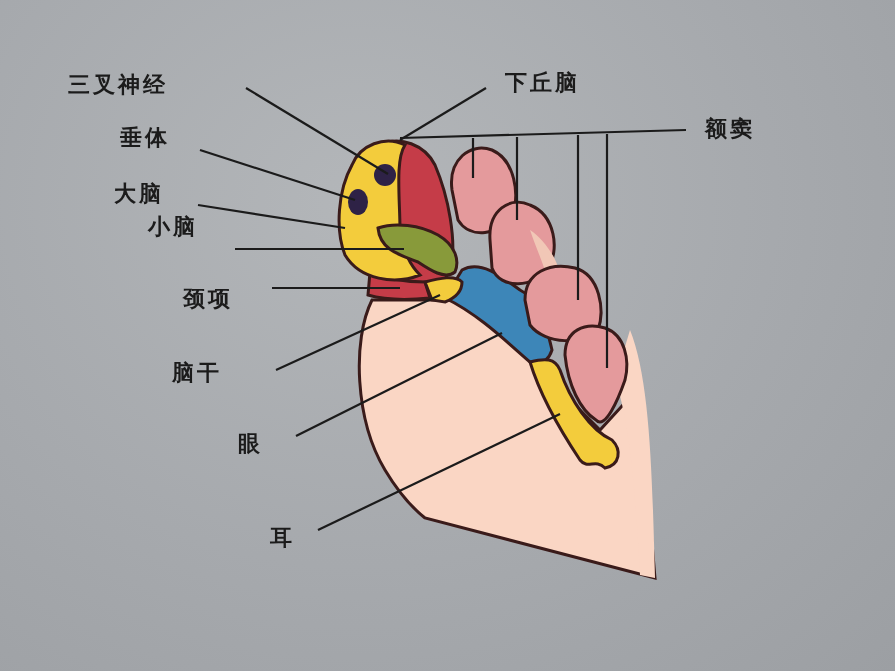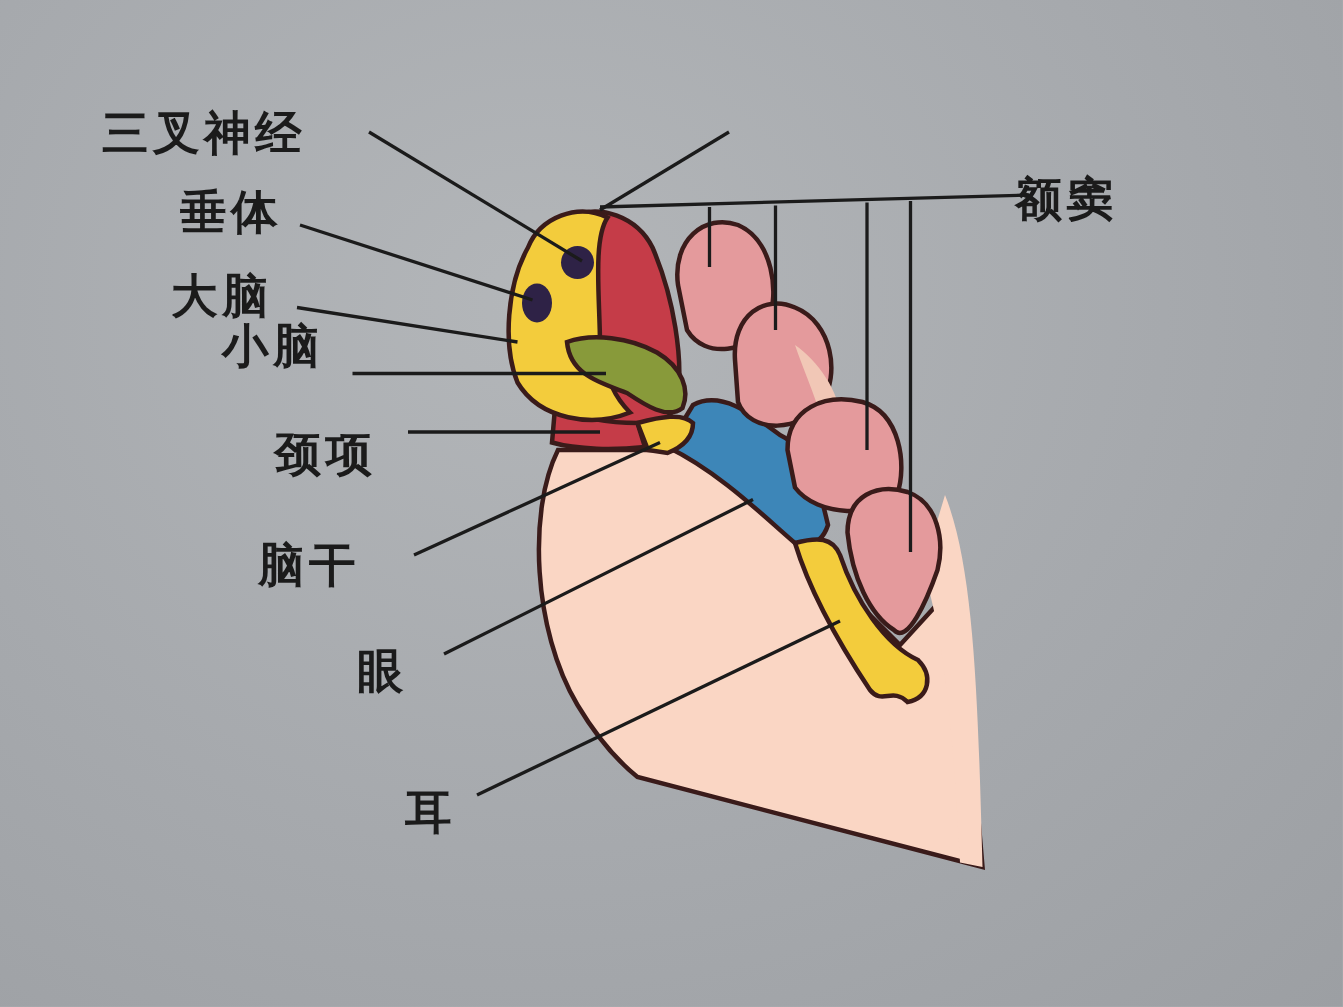--- a/index.html
+++ b/index.html
@@ -1,21 +1,21 @@
 <!DOCTYPE html>
 <html><head>
 <meta charset="utf-8">
 <style>
   html, body { margin: 0; padding: 0; }
   body { width: 895px; height: 671px; overflow: hidden; background: #a9acaf; }
   #stage { position: relative; width: 895px; height: 671px;
     background: radial-gradient(ellipse at 40% 30%, #b3b6b9 0%, #a6a9ad 55%, #9c9fa3 100%); }
   svg { position: absolute; left: 0; top: 0; }
   .lbl { position: absolute; font-family: "DejaVu Sans", sans-serif; font-weight: bold;
-    font-size: 31px; color: #1b1b1b; letter-spacing: 3px; white-space: nowrap; line-height: 1; }
+    font-size: 22px; color: #1b1b1b; letter-spacing: 3px; white-space: nowrap; line-height: 1; }
 </style>
 </head>
 <body>
 
 <div id="stage">
   <svg width="895" height="671" viewBox="0 0 895 671">
 
     <path d="M372,300 C352,340 355,420 385,470 C400,495 415,510 425,518 L655,578 C650,520 645,450 632,395 L600,430 L560,390 L520,330 L470,300 Z" fill="#fad6c4" stroke="#3a1b1a" stroke-width="3"></path>
 
     <path d="M630,330 C650,380 652,470 655,578 L640,575 C636,500 630,420 615,380 Z" fill="#fad6c4" stroke="none"></path>
@@ -50,21 +50,22 @@
       <line x1="486" y1="88" x2="400" y2="140"></line>
       <line x1="400" y1="138" x2="686" y2="130"></line>
       <line x1="473" y1="138" x2="473" y2="178"></line>
       <line x1="517" y1="137" x2="517" y2="220"></line>
       <line x1="578" y1="135" x2="578" y2="300"></line>
       <line x1="607" y1="134" x2="607" y2="368"></line>
     </g>
   </svg>
 
   <div class="lbl" style="left:68px;top:74px;">三叉神经</div>
-  <div class="lbl" style="left:677px;top:118px;">额窦</div>
+  <div class="lbl" style="left:505px;top:72px;">下丘脑</div>
+  <div class="lbl" style="left:705px;top:118px;">额窦</div>
   <div class="lbl" style="left:120px;top:127px;">垂体</div>
   <div class="lbl" style="left:114px;top:185px;font-family:Liberation Mono, monospace;">大脑</div>
   <div class="lbl" style="left:148px;top:216px;">小脑</div>
   <div class="lbl" style="left:183px;top:288px;">颈项</div>
   <div class="lbl" style="left:172px;top:362px;">脑干</div>
   <div class="lbl" style="left:238px;top:433px;">眼</div>
   <div class="lbl" style="left:270px;top:527px;">耳</div>
 </div>
 
 </body></html>

